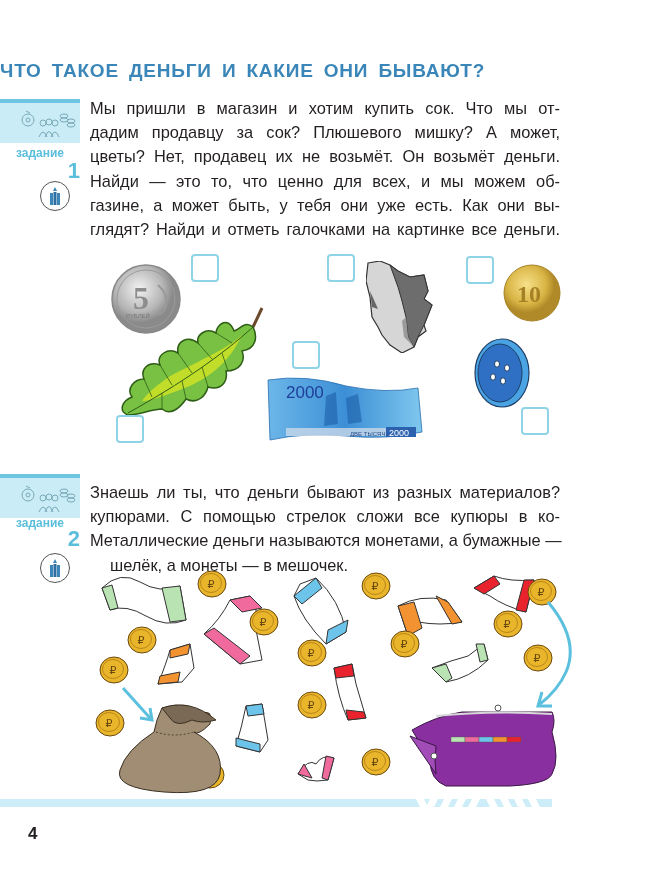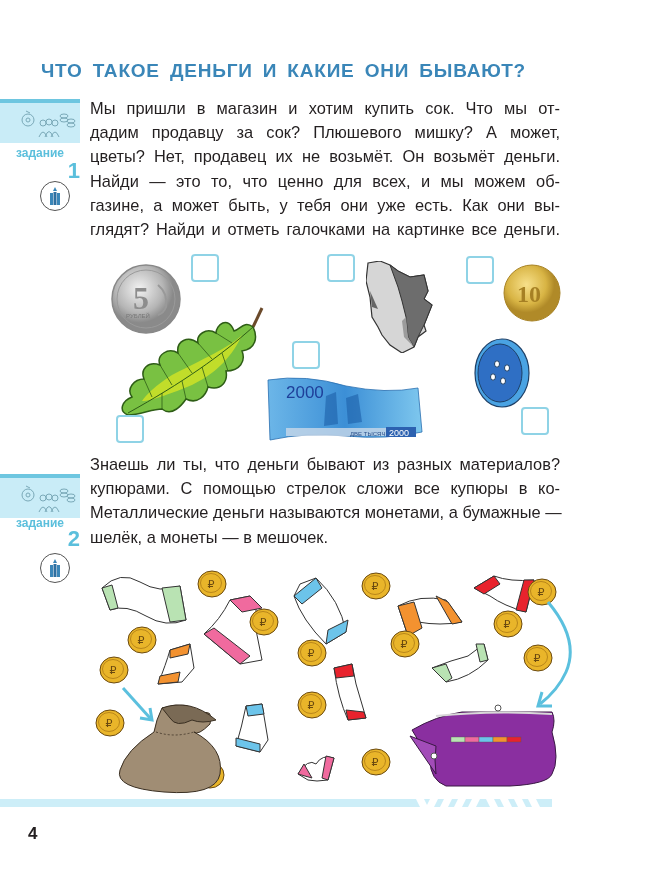--- a/index.html
+++ b/index.html
@@ -1,25 +1,25 @@
 <!DOCTYPE html>
 <html><head>
 <meta charset="utf-8">
 <style>
   html, body { margin:0; padding:0; background:#ffffff; }
   body { width:650px; height:869px; position:relative; overflow:hidden; font-family:"Liberation Sans", sans-serif; color:#231f20; }
-  .title { position:absolute; left:0; width:526px; top:60px; text-align:right; font-weight:bold; font-size:19px; letter-spacing:0.8px; color:#3a86b8; word-spacing:4px; }
+  .title { position:absolute; left:0; width:526px; top:60px; text-align:left; font-weight:bold; font-size:19px; letter-spacing:0.8px; color:#3a86b8; word-spacing:4px; }
   .task-band { position:absolute; left:0; width:80px; height:40px; background:#c9ecf7; border-top:4px solid #6ec6e0; }
   .task-band svg { position:absolute; left:0; top:0; }
   .task-label { position:absolute; left:0; width:80px; text-align:center; font-weight:bold; font-size:12px; color:#5bbfdc; }
   .task-num { position:absolute; left:0; width:80px; text-align:right; font-weight:bold; font-size:22px; color:#5bbfdc; }
   .pencil-badge { position:absolute; left:40px; width:28px; height:28px; border:1.5px solid #555; border-radius:50%; background:#fff; }
   .para { position:absolute; left:90px; width:470px; font-size:16.4px; line-height:24.2px; text-align:justify; }
   .para .line { display:block; text-align:justify; text-align-last:justify; height:24.2px; white-space:nowrap; }
-  .para .line.last { text-align-last:left; }
+  .para .line.last { text-align-last:left;margin-left:20px; }
   .checkbox { position:absolute; width:28px; height:28px; border:2px solid #8fd3e6; border-radius:4px; background:#fff; box-sizing:border-box; cursor:pointer; }
   .pic { position:absolute; }
   .bottom-band { position:absolute; left:0; top:799px; width:552px; height:8px; background:#cdeef8; }
   .page-num { position:absolute; left:28px; top:824px; font-weight:bold; font-size:17px; color:#231f20; }
 </style>
 </head>
 <body>
 
 <div class="title">ЧТО ТАКОЕ ДЕНЬГИ И КАКИЕ ОНИ БЫВАЮТ?</div>
 
@@ -170,21 +170,21 @@
   <div class="pencil-badge" style="top:553px;">
     <svg width="28" height="28" viewBox="0 0 28 28">
         <path d="M14 5 L12 9 H16 Z" fill="#3a86b8"></path>
         <rect x="9" y="11" width="3" height="12" fill="#3a86b8"></rect>
         <rect x="12.5" y="10" width="3" height="13" fill="#2f6fa0"></rect>
         <rect x="16" y="11" width="3" height="12" fill="#3a86b8"></rect>
       </svg>
   </div>
 </div>
 
-<div class="para" style="top:452px;">
+<div class="para" style="top:480px;">
   <span class="line">Знаешь ли ты, что деньги бывают из разных материалов?</span>
   <span class="line">купюрами. С помощью стрелок сложи все купюры в ко-</span>
   <span class="line">Металлические деньги называются монетами, а бумажные —</span>
   <span class="line last">шелёк, а монеты — в мешочек.</span>
 </div>
 
 <svg class="pic" style="left:90px;top:560px;" width="490" height="240" viewBox="0 0 490 240">
   <defs>
     <g id="rcoin">
       <ellipse cx="0" cy="0" rx="14" ry="13" fill="#e9b52a" stroke="#6b4a10" stroke-width="1"></ellipse>

